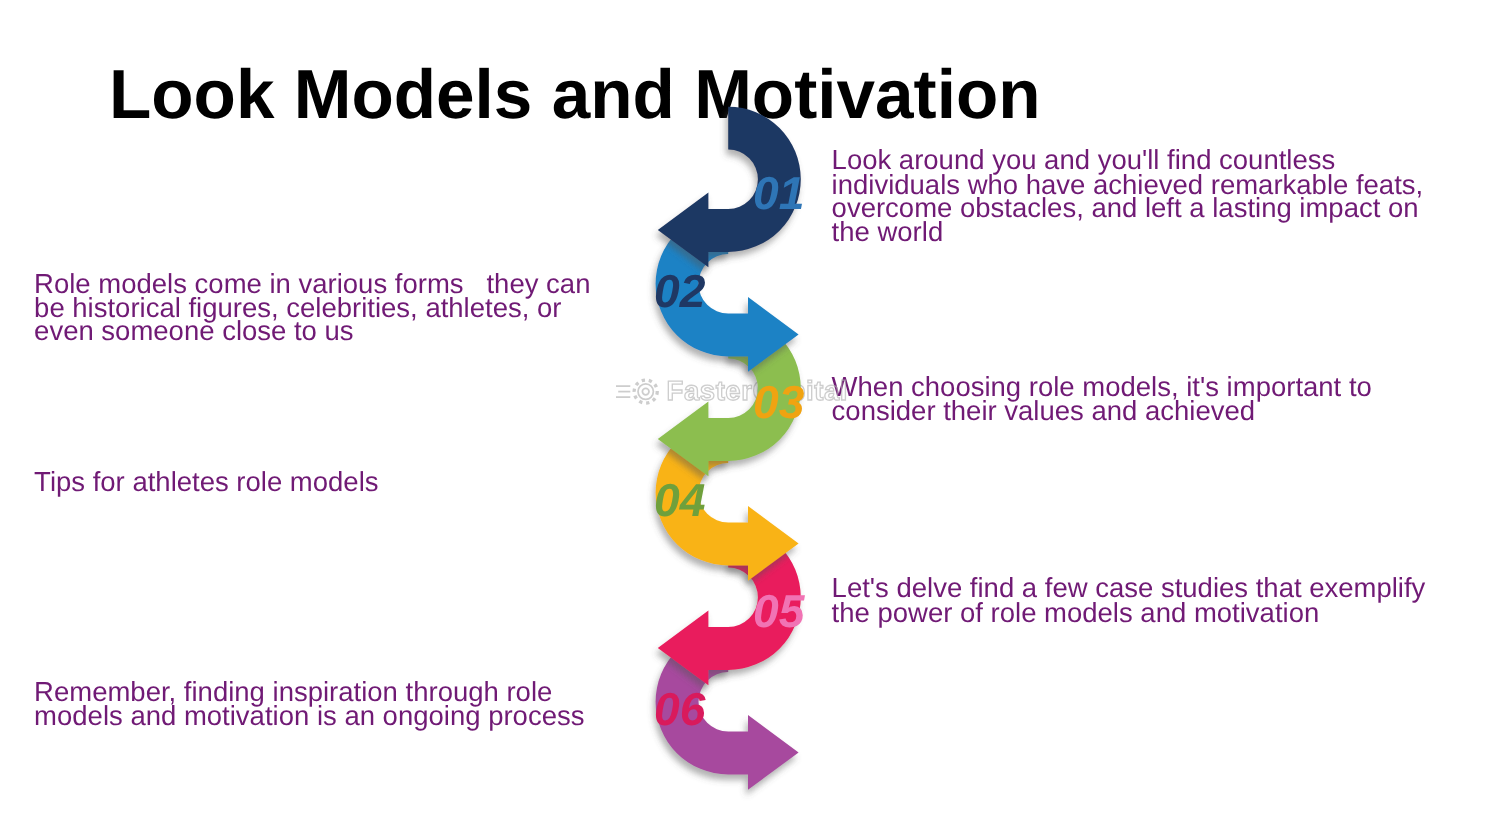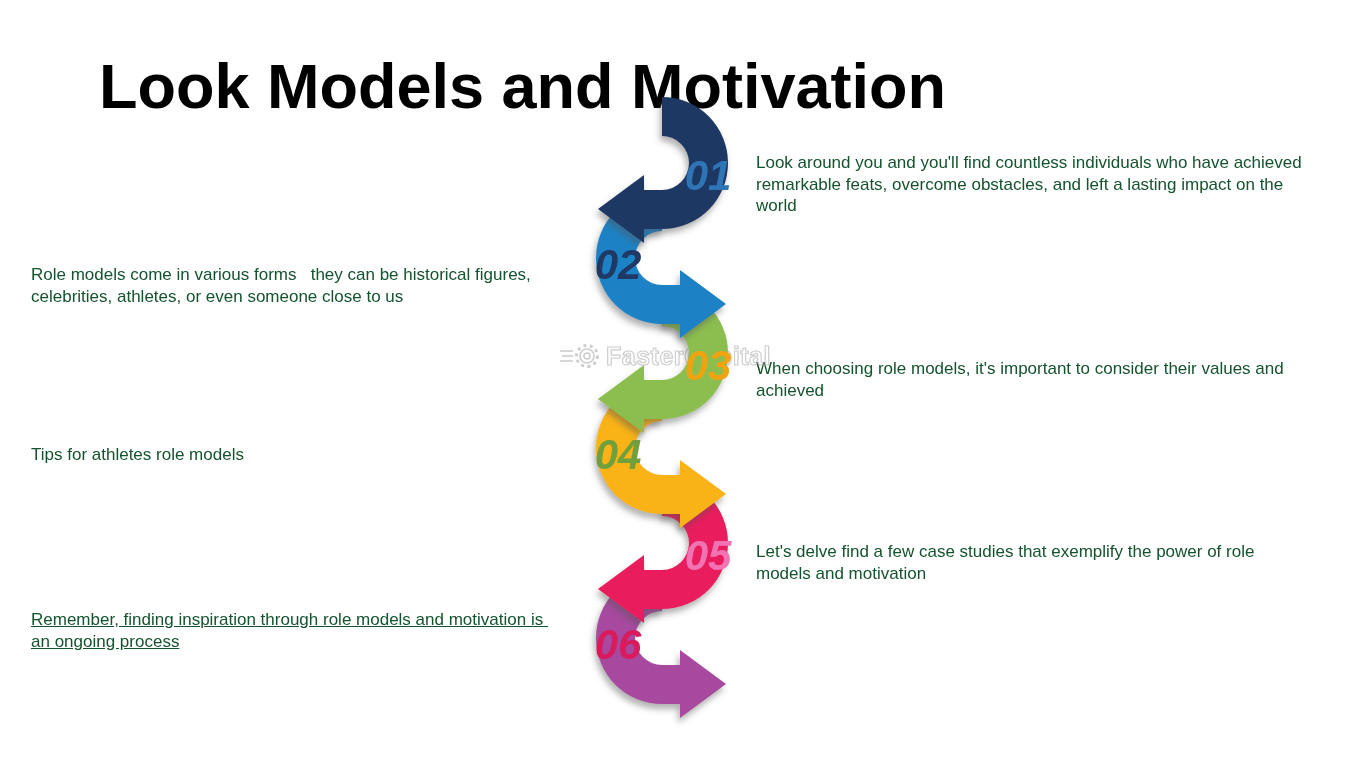--- a/index.html
+++ b/index.html
@@ -9,33 +9,32 @@
     font-family:"Liberation Sans", sans-serif;
     position:relative; overflow:hidden;
   }
   .title {
     position:absolute; left:99px; top:10px;
     font-size:63px; line-height:1.1; color:#000;
     white-space:nowrap;
   }
   .step-text {
     position:absolute;
-    font-size:17px; line-height:21.5px;
-    color:#14532d;
+    font-size:25px; line-height:21.5px;
+    color:#701a75;
     white-space:pre-wrap;
-    margin-top:16px;
   }
   .t-right { left:756px; width:552px; }
   .t-left  { left:31px;  width:520px; }
   #t1 { top:136px; }
   #t2 { top:248px; }
   #t3 { top:342px; }
   #t4 { top:428px; }
   #t5 { top:525px; }
-  #t6 { top:593px;text-decoration:underline; }
+  #t6 { top:619px; }
 
   .watermark {
     position:absolute; left:560px; top:341px; z-index:1;
     display:flex; align-items:center; gap:4px;
     opacity:0.8;
   }
   .watermark .wm-text {
     font-size:25px; font-weight:bold;
     color:rgba(255,255,255,0.05);
     -webkit-text-stroke:1.2px rgba(178,178,178,0.8);

